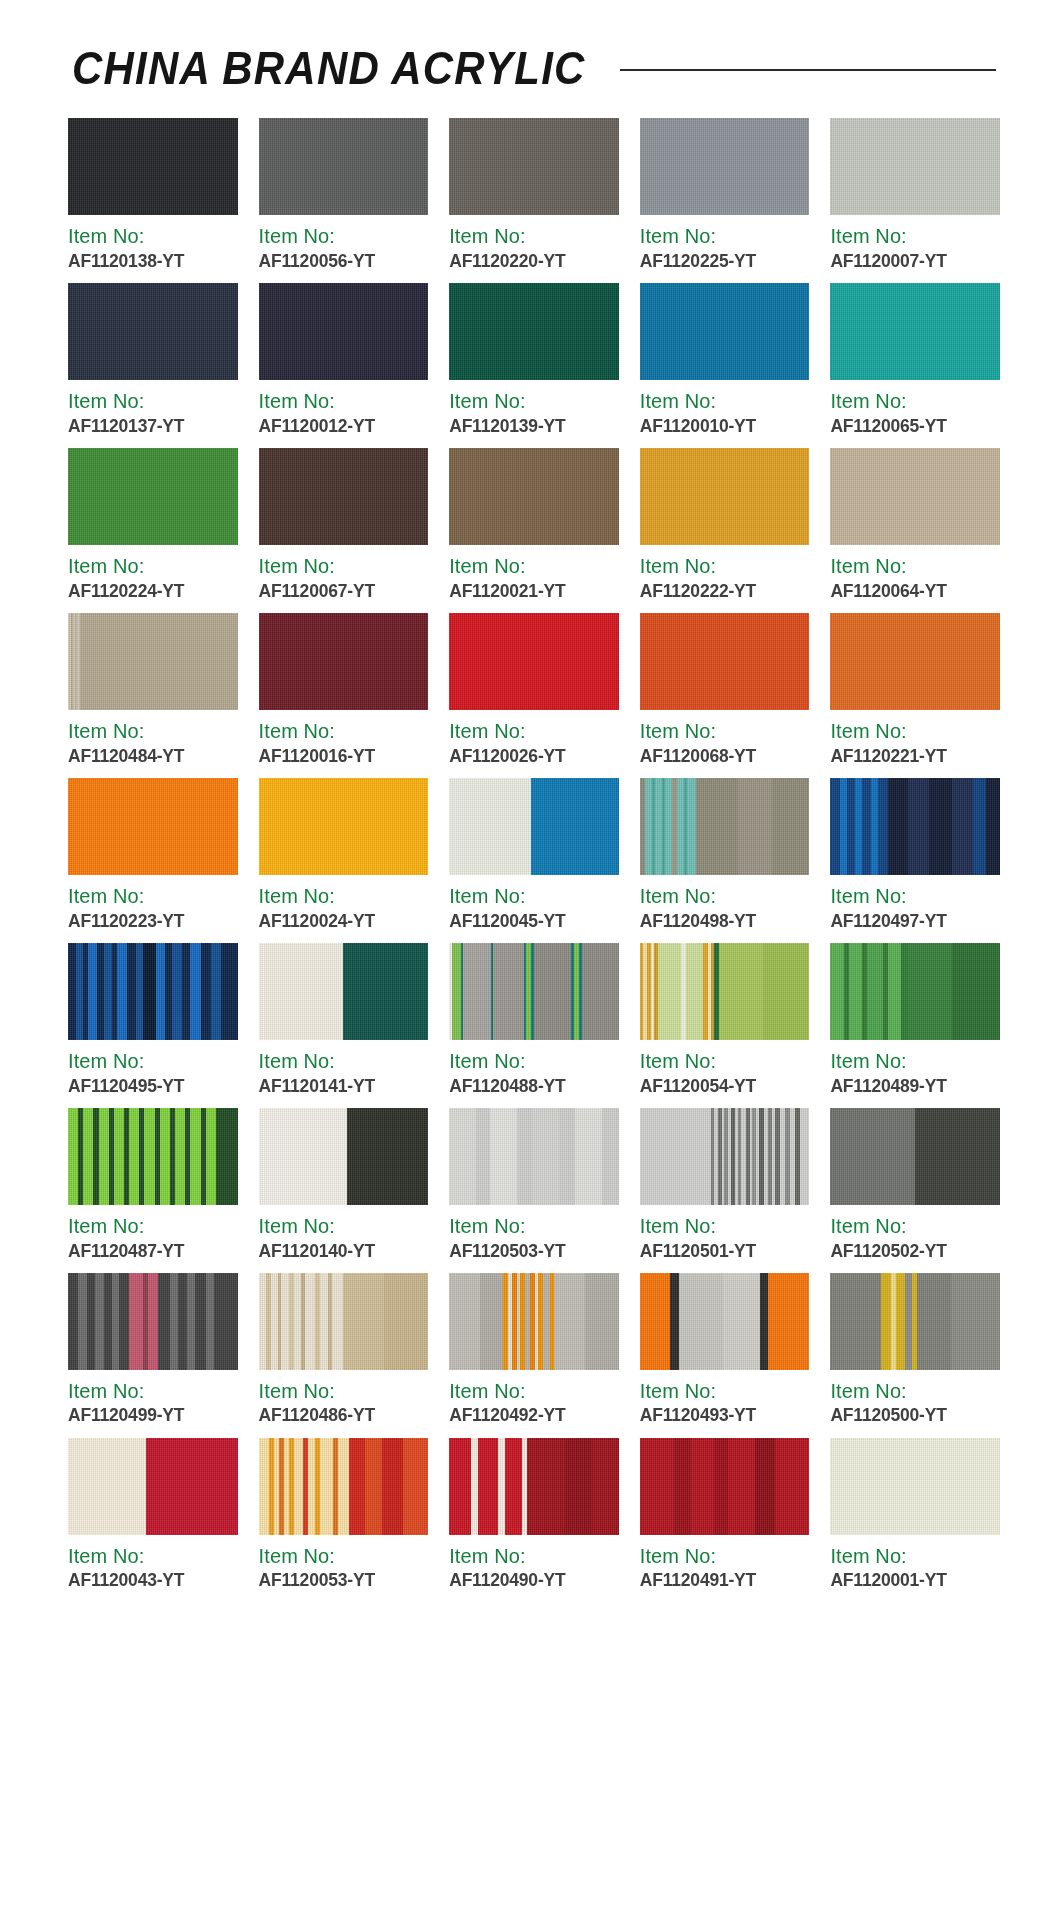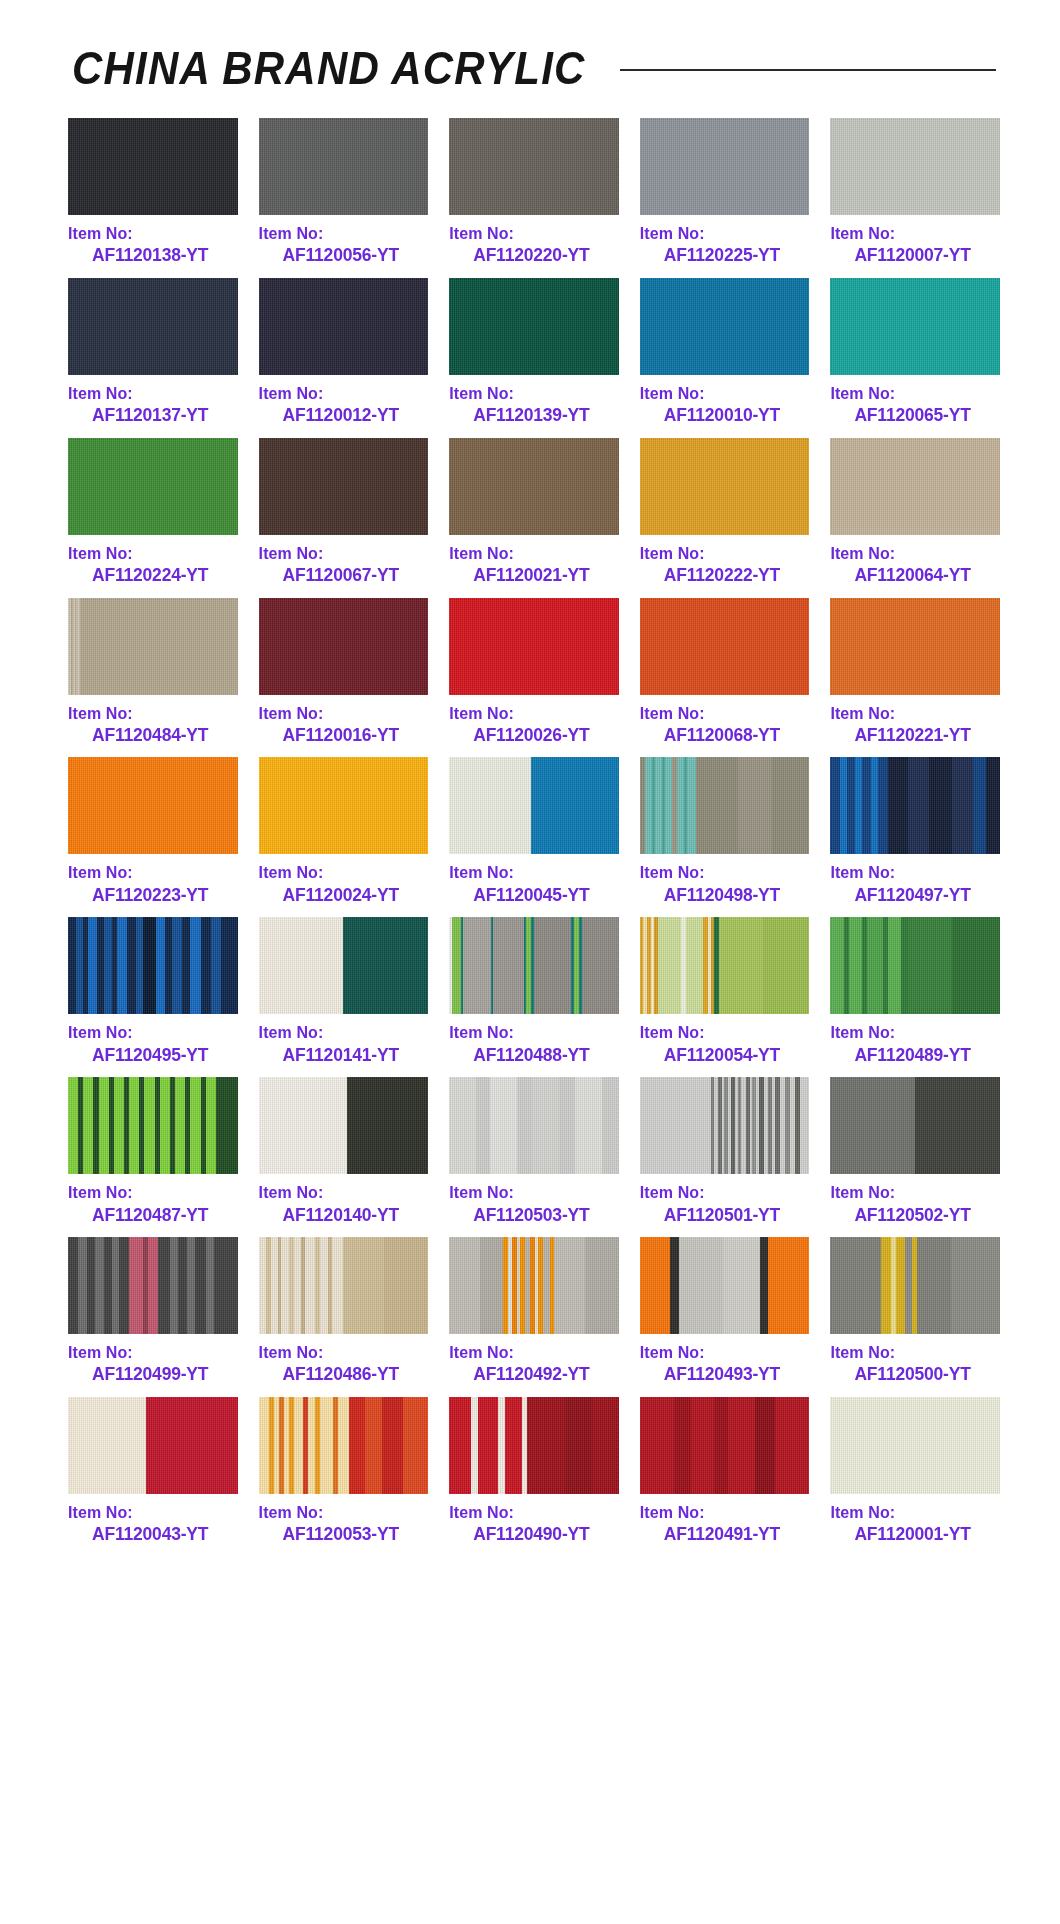--- a/index.html
+++ b/index.html
@@ -74,33 +74,32 @@
       repeating-linear-gradient(90deg, rgba(255,255,255,0.085) 0 1px, rgba(0,0,0,0.075) 1px 2px),
       repeating-linear-gradient(0deg, rgba(255,255,255,0.05) 0 1px, rgba(0,0,0,0.055) 1px 2px);
     opacity: 0.9;
   }
   .swatch-caption {
     padding-top: 9px;
     line-height: 1.28;
   }
   .caption-label {
     display: block;
-    font-size: 16px;
-    font-weight: 700;
-    color: #6d28d9;
+    font-size: 20px;
+    font-weight: 400;
+    color: #15803d;
     letter-spacing: 0.1px;
   }
   .caption-code {
     display: block;
     font-size: 17.5px;
     font-weight: 700;
-    color: #6d28d9;
+    color: #404040;
     letter-spacing: -0.2px;
     white-space: nowrap;
-    margin-left: 24px;
   }
 </style>
 </head>
 <body>
 
 <div class="header">
   <div class="header-title">CHINA BRAND ACRYLIC</div>
   <div class="header-rule"></div>
 </div>
 

